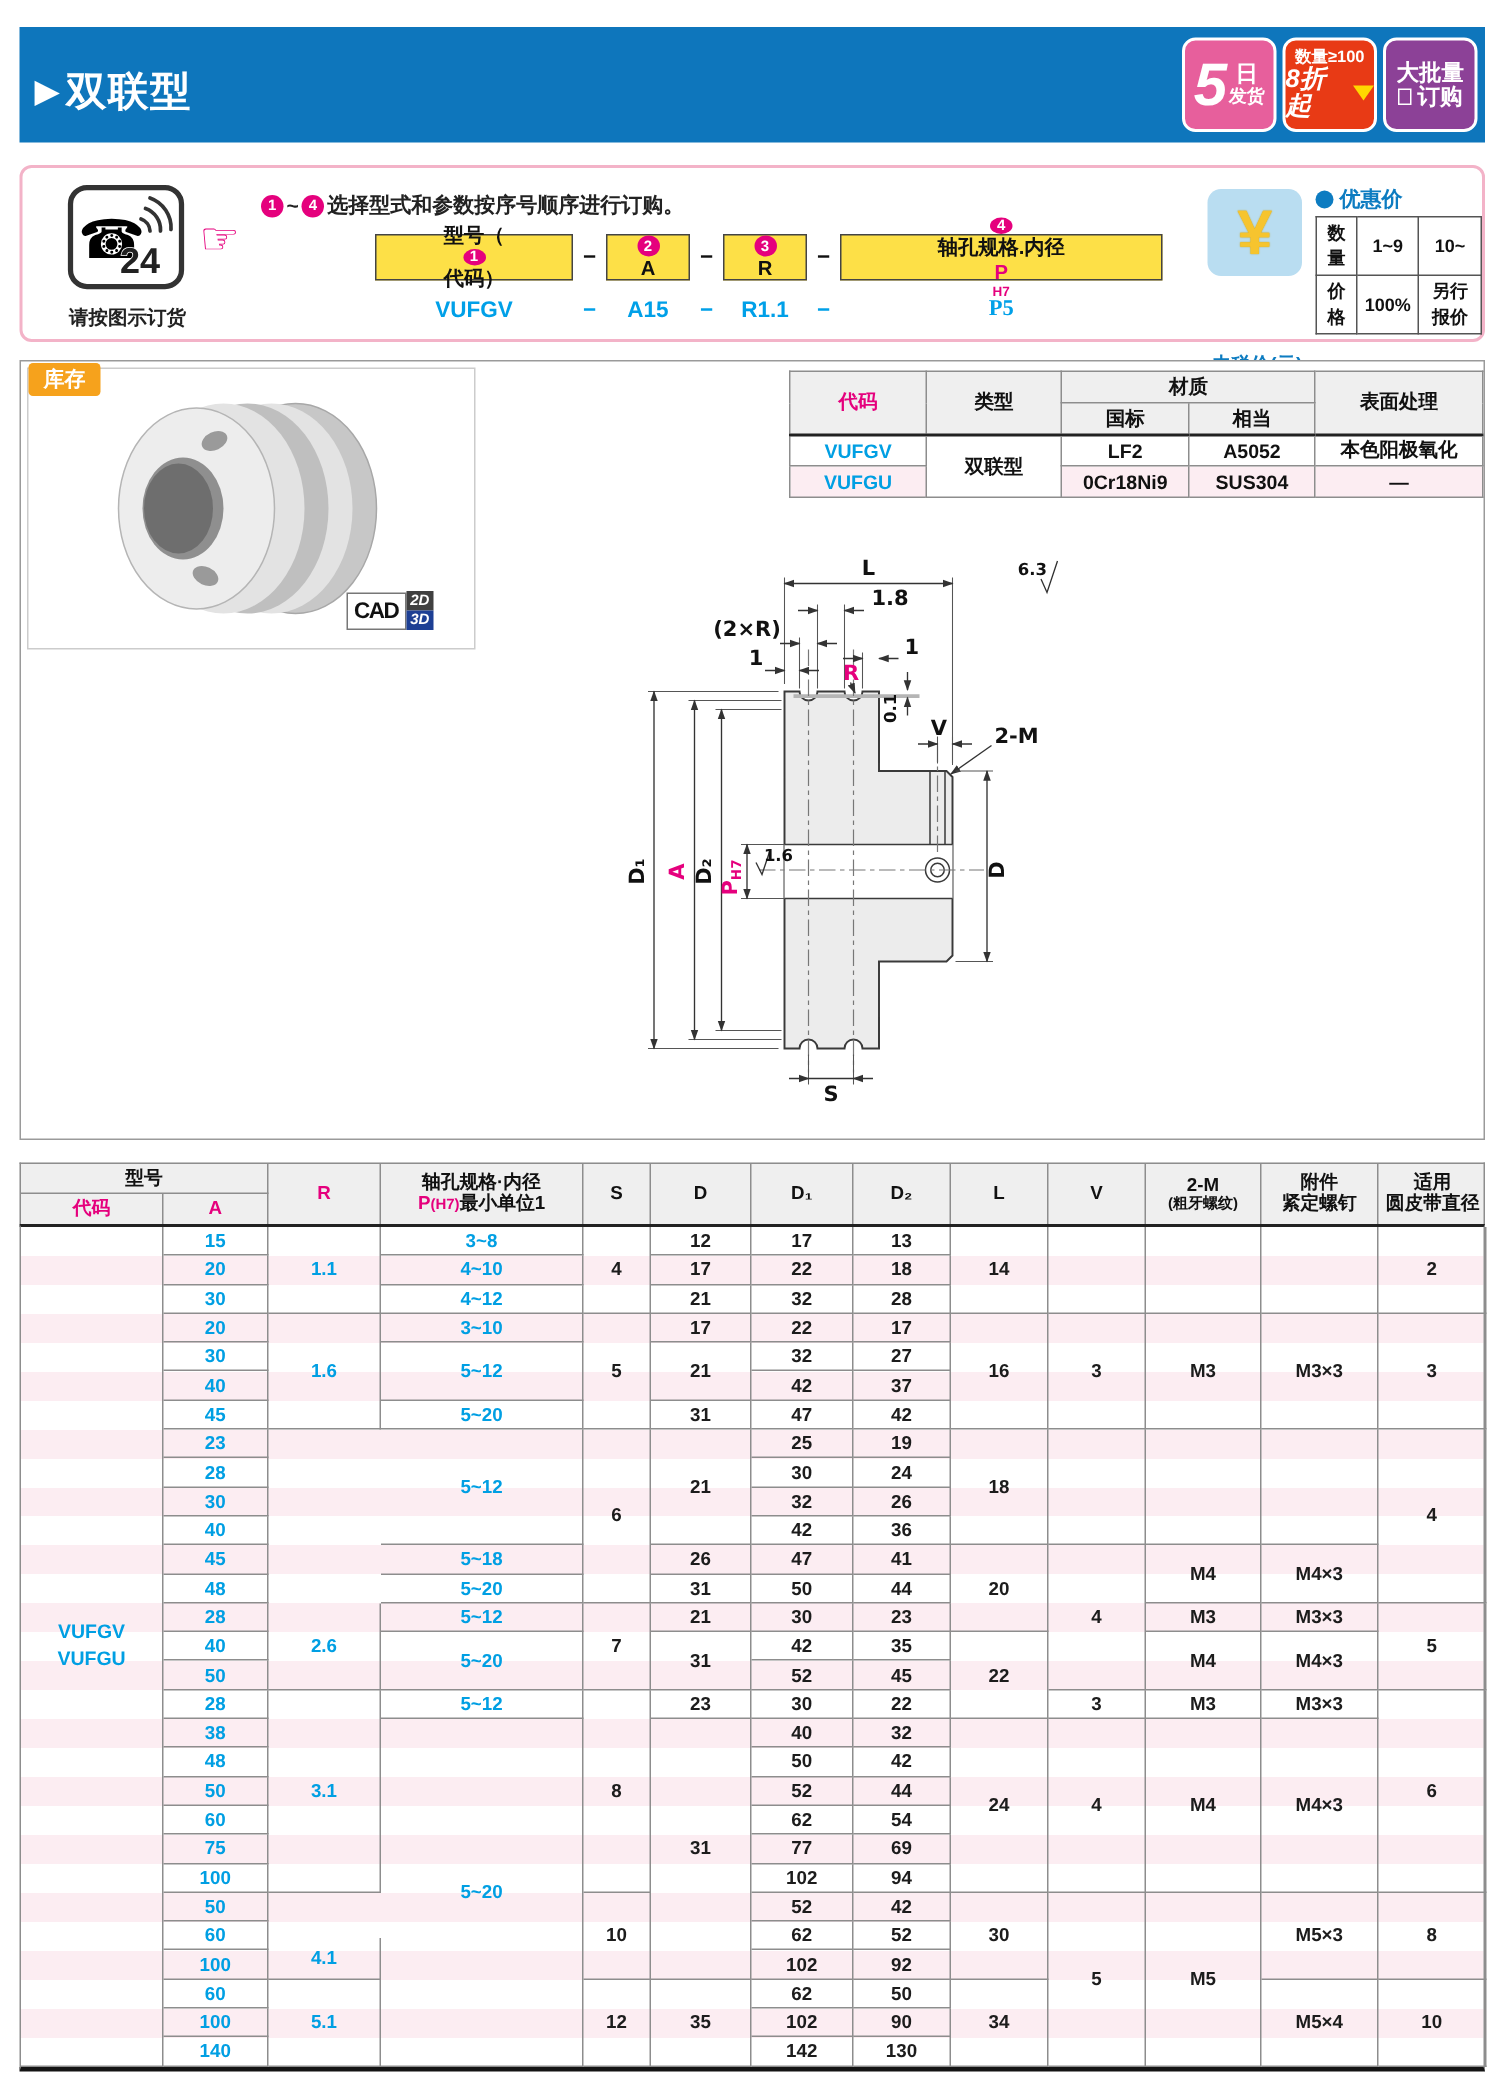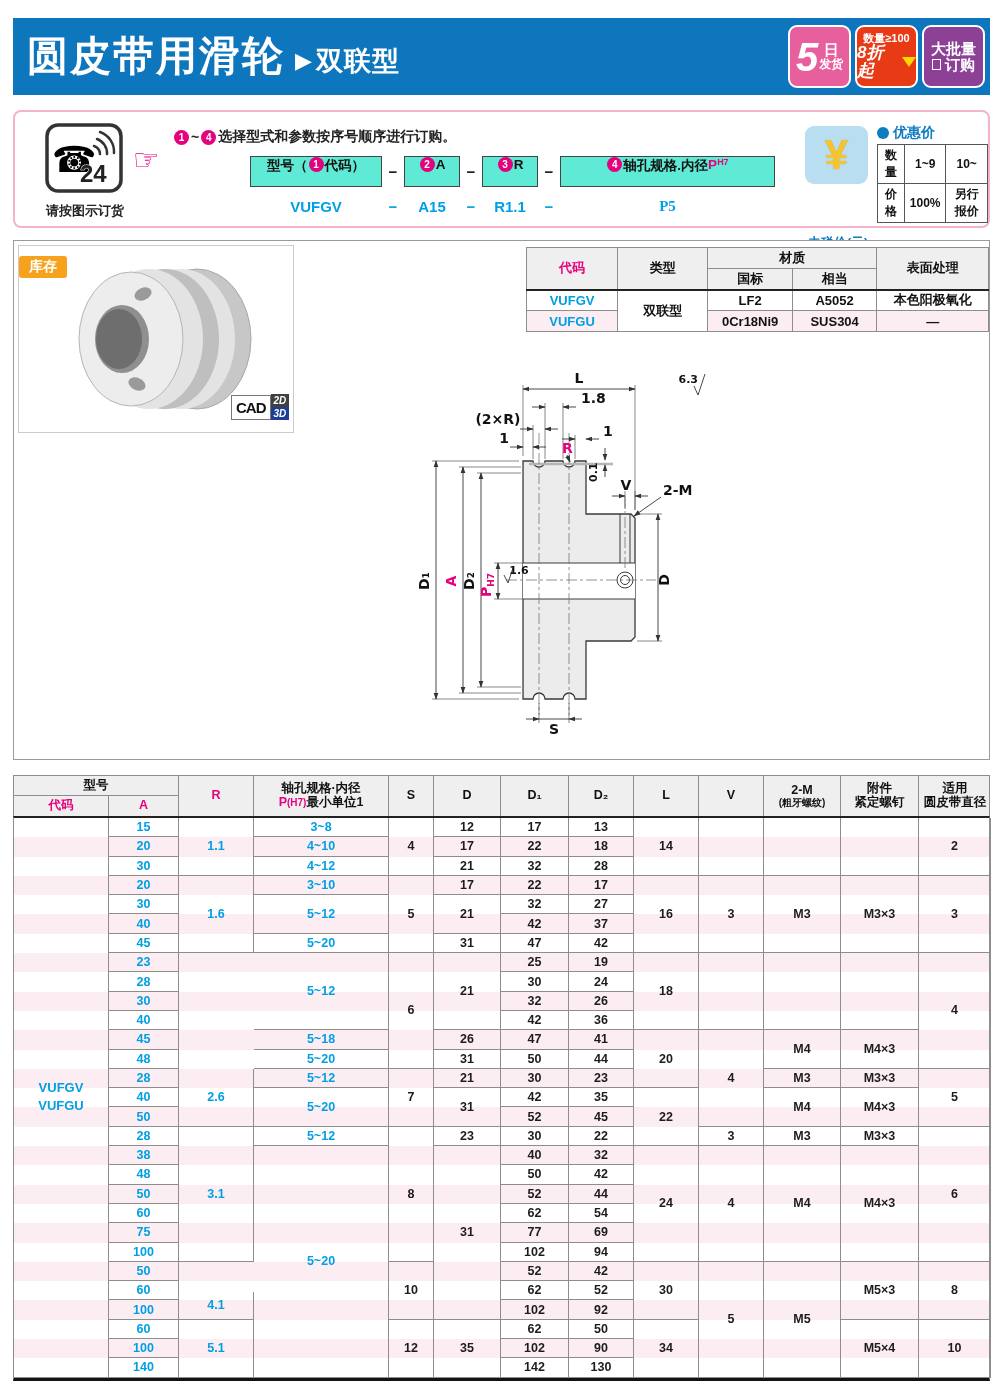--- a/index.html
+++ b/index.html
@@ -29,42 +29,42 @@
   .doc-icon{display:inline-block;width:9px;height:11px;border:1.5px solid #fff;margin-right:2px;background:transparent;}
 
   
   .order-box{position:absolute;left:13px;top:110px;width:977px;height:118px;border:2px solid #f3b3c8;border-radius:8px;background:#fff;}
   .phone-wrap{position:absolute;left:24px;top:10px;width:92px;text-align:center;}
   .phone-caption{font-size:13px;font-weight:900;color:#222;margin-top:2px;white-space:nowrap;}
   .finger{position:absolute;left:118px;top:30px;color:#e5007d;font-size:30px;font-weight:bold;}
   .order-note{position:absolute;left:158px;top:16px;font-size:14px;font-weight:900;color:#222;display:flex;align-items:center;gap:1px;}
   .cnum{display:inline-flex;width:15px;height:15px;border-radius:50%;background:#e5007d;color:#fff;font-size:10px;font-weight:bold;align-items:center;justify-content:center;margin:0 1px;}
   .order-row{position:absolute;left:235px;top:44px;display:flex;align-items:center;}
-  .obox{height:31px;border:1.5px solid #444;background:#5eead4;display:flex;align-items:flex-start;justify-content:center;font-size:13.5px;font-weight:900;color:#111;}
+  .obox{height:31px;border:1.5px solid #444;background:#fde047;display:flex;align-items:center;justify-content:center;font-size:13.5px;font-weight:900;color:#111;flex-direction:column;}
   .ob1{width:132px;} .ob2{width:56px;} .ob3{width:56px;} .ob4{width:215px;}
   .odash{width:22px;text-align:center;font-weight:900;font-size:15px;color:#111;}
   .ph7 .p{color:#e5007d;} .ph7 .h7{font-size:9px;color:#e5007d;}
   .order-vals{position:absolute;left:235px;top:86px;display:flex;align-items:center;color:#00a0e8;font-weight:900;font-size:15px;}
   .ov{text-align:center;}
   .ov1{width:132px;} .ov2{width:56px;} .ov3{width:56px;} .ov4{width:215px;font-family:Liberation Serif, serif;}
   .ovd{width:22px;text-align:center;}
 
   .yen-box{position:absolute;left:790px;top:14px;width:63px;height:58px;background:#b9ddf1;border-radius:9px;display:flex;align-items:center;justify-content:center;}
   .yen{font-size:42px;font-weight:900;color:#f6c42e;text-shadow:0 0 1px #c79a00;}
   .untaxed{position:absolute;left:778px;top:78px;font-size:13px;font-weight:900;color:#0d7cc1;width:90px;text-align:center;margin-top:44px;}
   .price-title{position:absolute;left:862px;top:12px;font-size:14px;font-weight:900;color:#0d7cc1;display:flex;align-items:center;gap:4px;}
   .pdot{width:12px;height:12px;border-radius:50%;background:#0d7cc1;}
   .price-table{position:absolute;left:862px;top:32px;border-collapse:collapse;}
   .price-table td{border:1px solid #555;font-size:12px;font-weight:900;color:#111;text-align:center;padding:2px 4px;height:20px;}
   .pt-c1{width:38px;} .pt-c2{width:44px;} .pt-c3{width:64px;}
 
   
   .main-box{position:absolute;left:13px;top:240px;width:977px;height:520px;border:1px solid #9a9a9a;background:#fff;}
-  .stock{position:absolute;left:5px;top:15px;background:#f6a21c;color:#fff;font-size:14px;font-weight:900;padding:2px 10px;border-radius:3px;z-index:3;}
-  .photo{position:absolute;left:4px;top:4px;width:276px;height:188px;border:1px solid #ccc;background:#fff;}
+  .stock{position:absolute;left:5px;top:1px;background:#f6a21c;color:#fff;font-size:14px;font-weight:900;padding:2px 10px;border-radius:3px;z-index:3;}
+  .photo{position:absolute;left:4px;top:4px;width:299px;height:188px;border:1px solid #ccc;background:#fff;}
   .cad{position:absolute;left:212px;top:148px;display:flex;align-items:center;}
   .cad-main{border:1px solid #777;background:#fff;color:#111;font-weight:900;font-size:15px;padding:3px 4px;letter-spacing:-1px;}
   .cad-col{display:flex;flex-direction:column;}
   .cad2{background:#404040;color:#fff;font-size:10px;font-weight:900;padding:1px 3px;font-style:italic;}
   .cad3{background:#1d3f94;color:#fff;font-size:10px;font-weight:900;padding:1px 3px;font-style:italic;}
 
   .mat-table{position:absolute;left:512px;top:6px;border-collapse:collapse;}
   .mat-table td{border:1px solid #8d8d8d;text-align:center;font-size:13px;font-weight:900;color:#111;height:21px;padding:0 6px;}
   .mat-table tr.hdr td{background:#efefef;}
   .mat-table .mag{color:#e5007d;}
@@ -95,21 +95,20 @@
   .sc{border-right:1px solid #8d8d8d;border-bottom:1px solid #8d8d8d;display:flex;align-items:center;justify-content:center;font-size:12.5px;font-weight:900;color:#1c1c1c;}
   .sc.blu{color:#009fe3;}
   .sc.code-cell{white-space:pre-line;text-align:center;font-size:13px;line-height:1.4;}
 </style>
 </head>
 <body>
 
 <div id="page">
 
   <div class="banner">
-    <span class="banner-title">圆皮带用滑轮</span>
     <span class="banner-arrow">▶</span>
     <span class="banner-sub">双联型</span>
     <div class="badges">
       <div class="badge pink">
         <span class="b5">5</span>
         <span class="bcol">
           <span class="bday">日</span>
           <span class="bship">发货</span>
         </span>
       </div>

